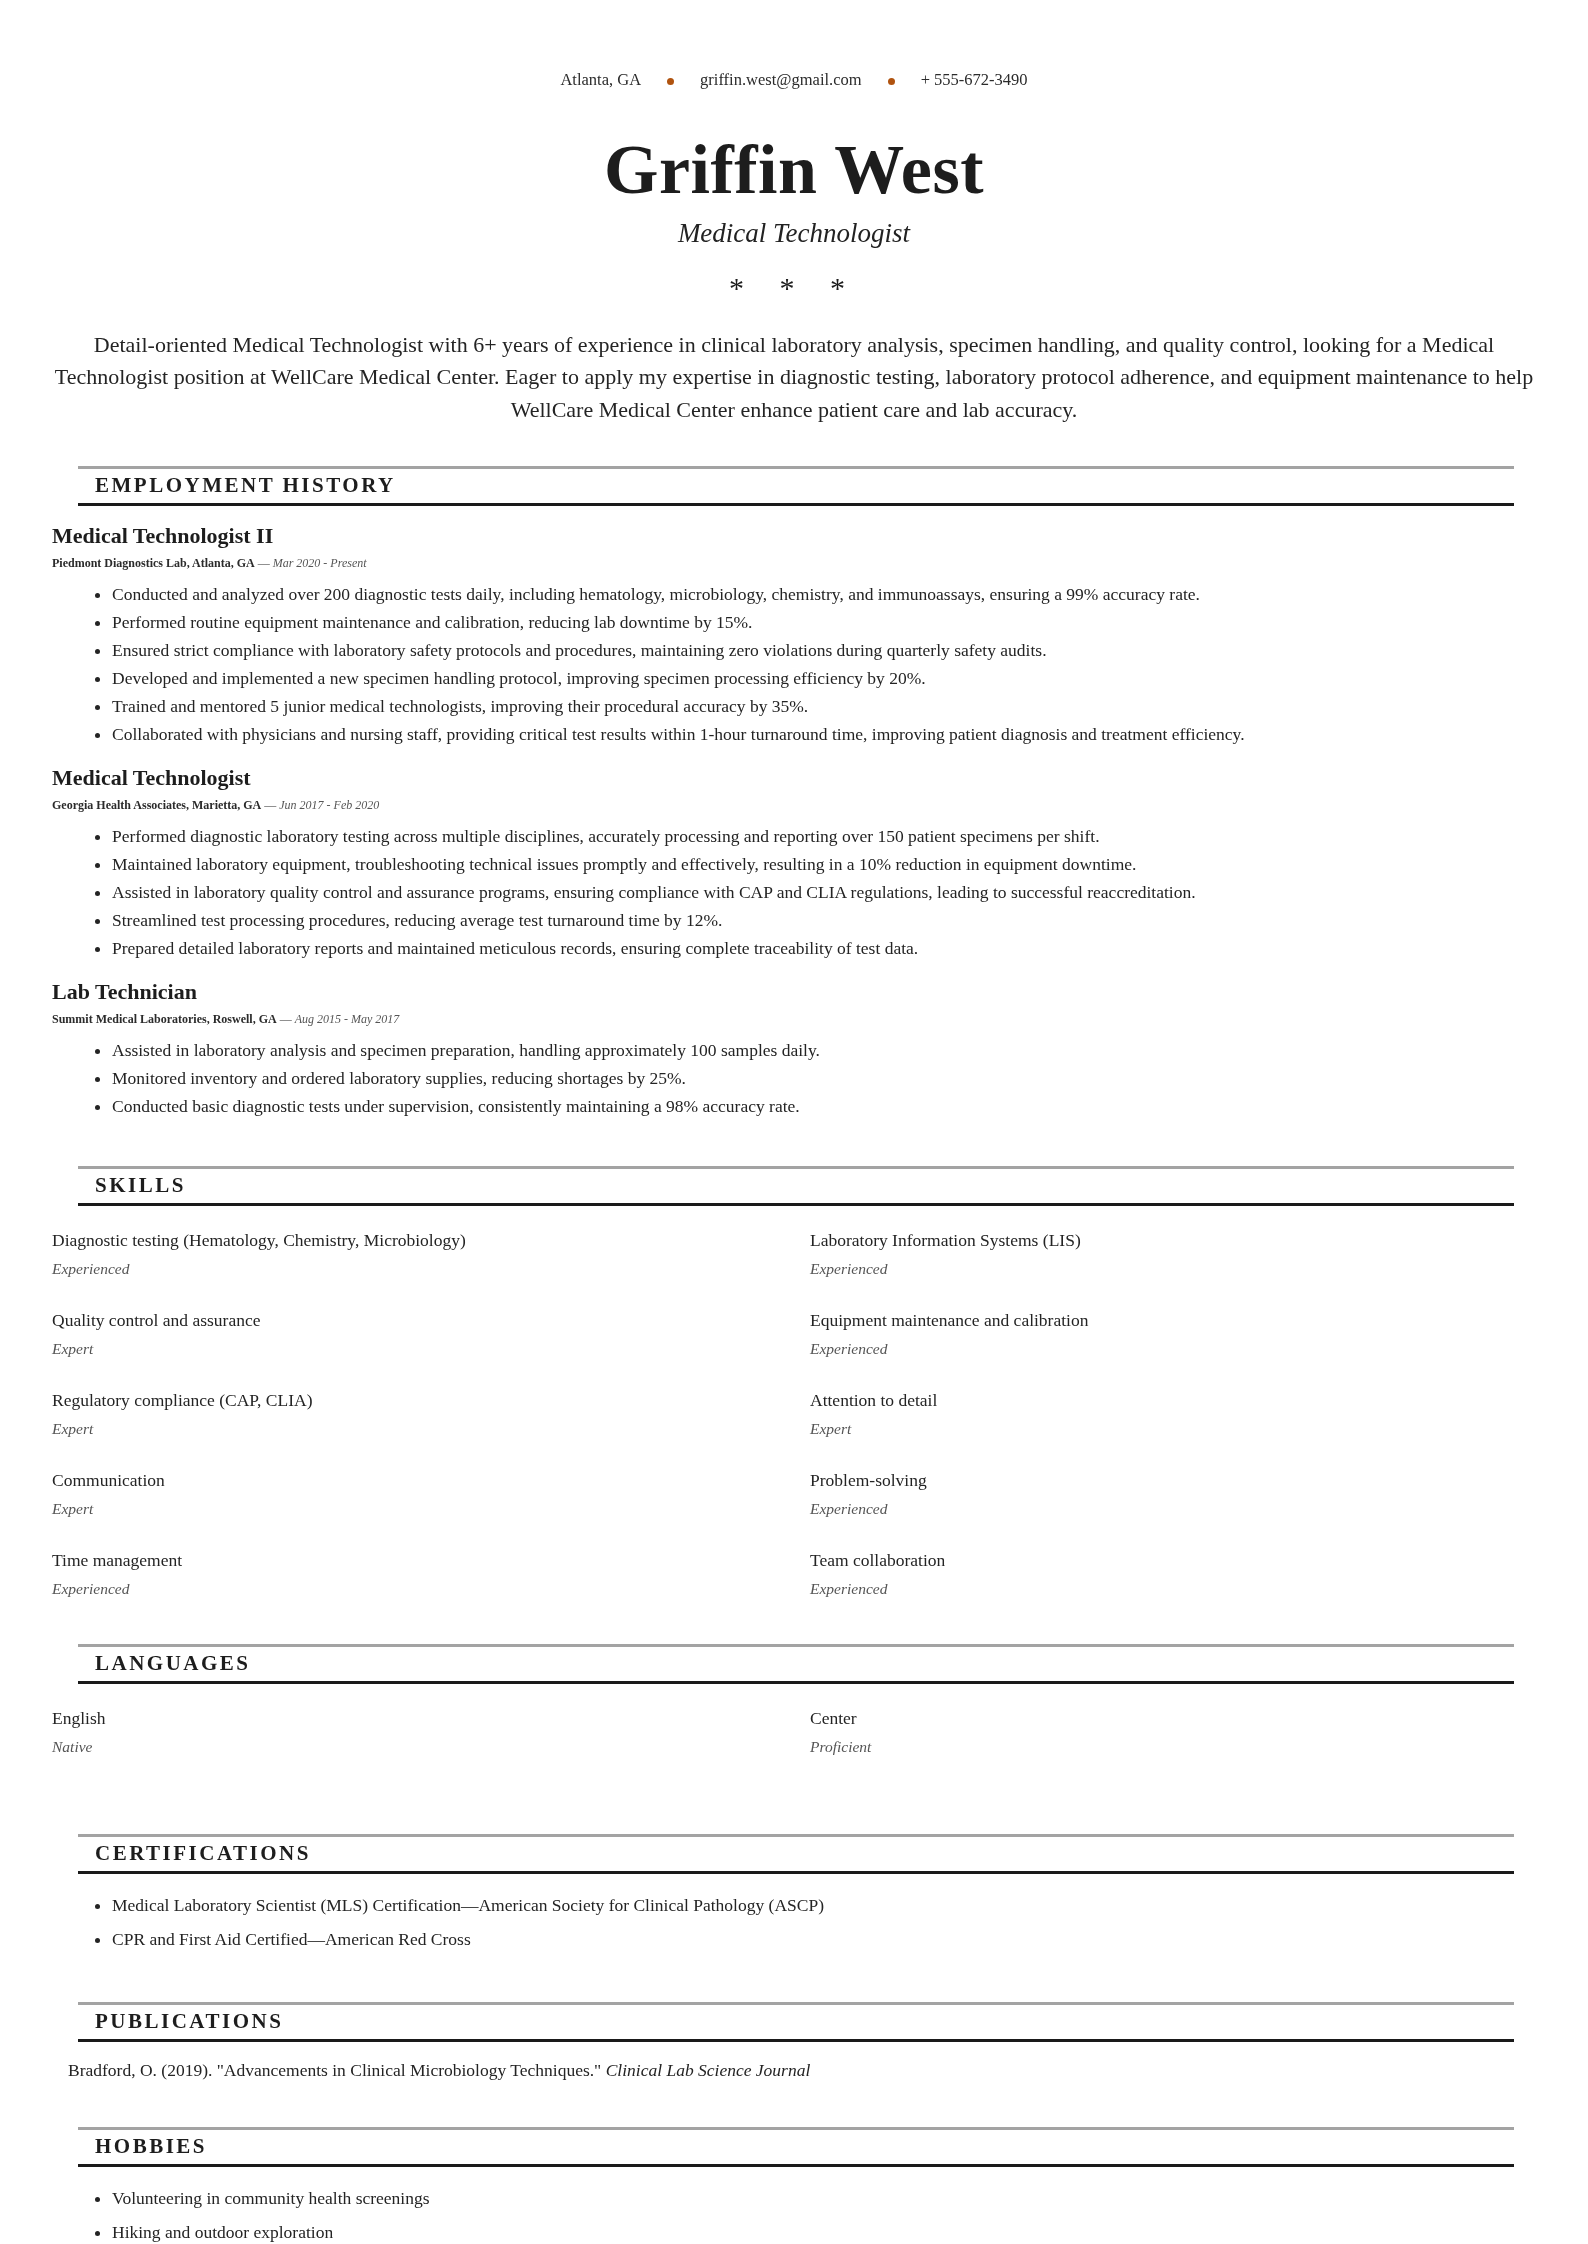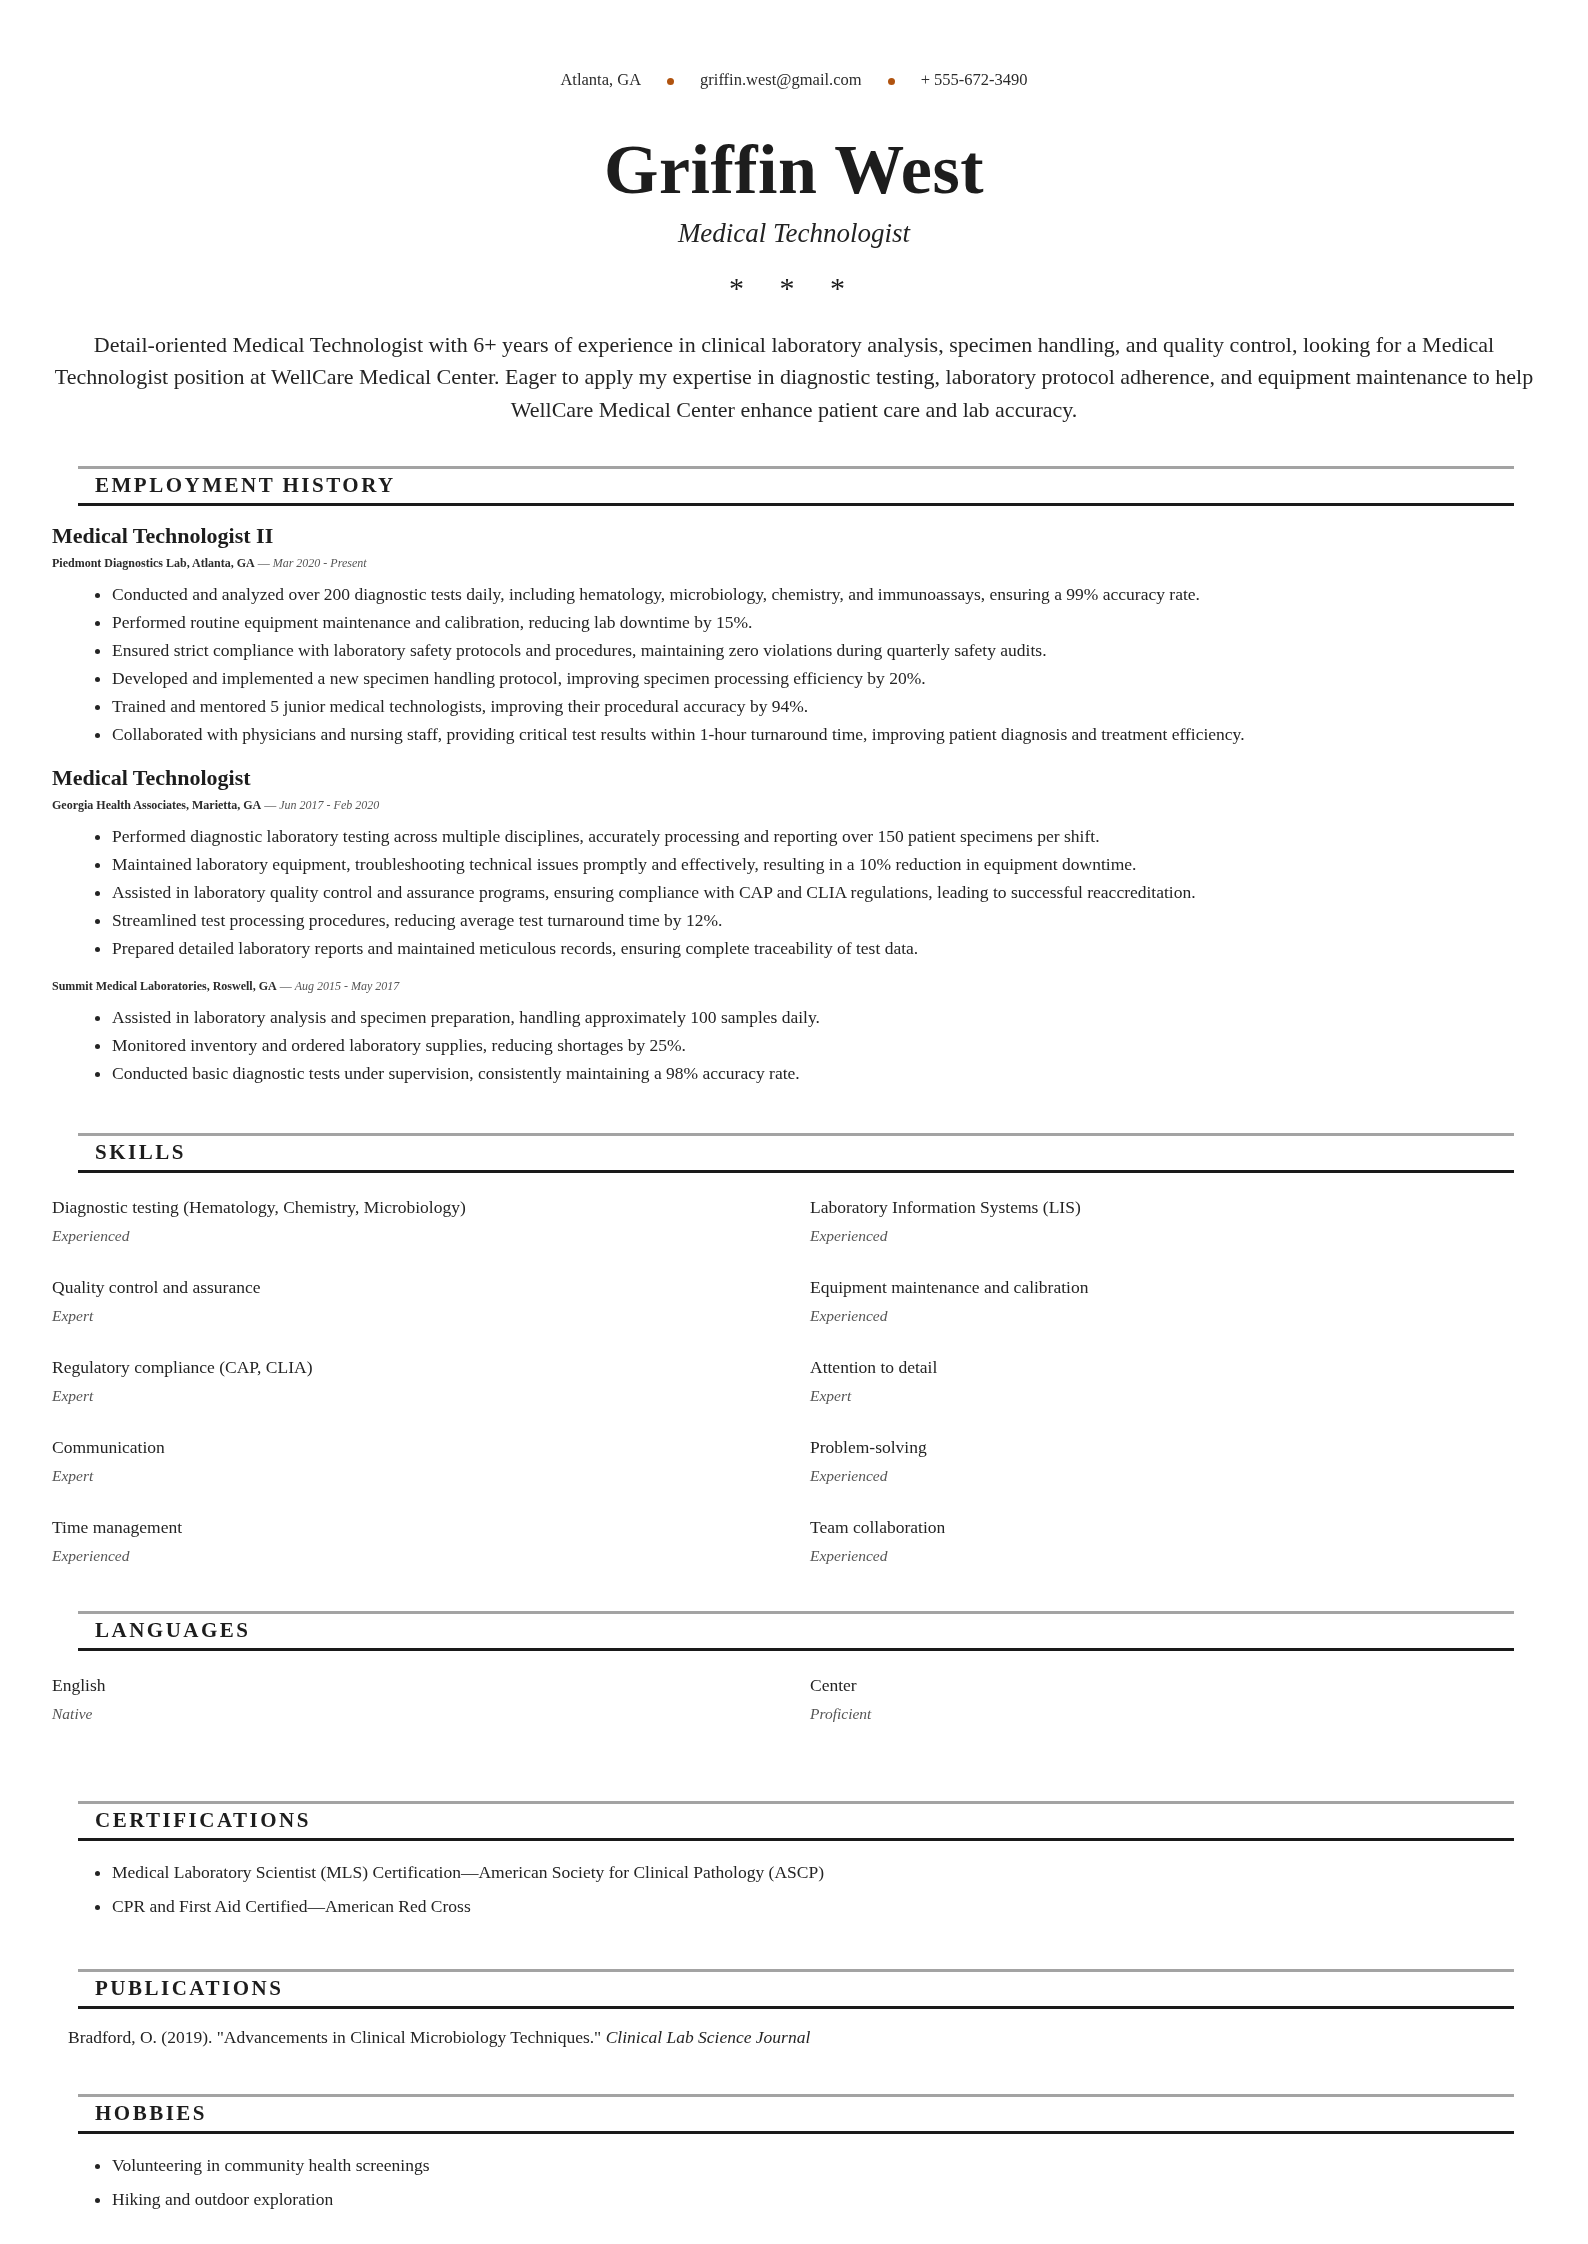--- a/index.html
+++ b/index.html
@@ -83,21 +83,21 @@
       <p class="meta">
         <span class="org">Piedmont Diagnostics Lab, Atlanta, GA</span>
         <span class="dash">—</span>
         <span class="dates">Mar 2020 - Present</span>
       </p>
       <ul class="bullets">
         <li>Conducted and analyzed over 200 diagnostic tests daily, including hematology, microbiology, chemistry, and immunoassays, ensuring a 99% accuracy rate.</li>
         <li>Performed routine equipment maintenance and calibration, reducing lab downtime by 15%.</li>
         <li>Ensured strict compliance with laboratory safety protocols and procedures, maintaining zero violations during quarterly safety audits.</li>
         <li>Developed and implemented a new specimen handling protocol, improving specimen processing efficiency by 20%.</li>
-        <li>Trained and mentored 5 junior medical technologists, improving their procedural accuracy by 94%.</li>
+        <li>Trained and mentored 5 junior medical technologists, improving their procedural accuracy by 35%.</li>
         <li>Collaborated with physicians and nursing staff, providing critical test results within 1-hour turnaround time, improving patient diagnosis and treatment efficiency.</li>
       </ul>
     </div>
 
     <div class="job">
       <h3 class="job-title">Medical Technologist</h3>
       <p class="meta">
         <span class="org">Georgia Health Associates, Marietta, GA</span>
         <span class="dash">—</span>
         <span class="dates">Jun 2017 - Feb 2020</span>
@@ -105,20 +105,21 @@
       <ul class="bullets">
         <li>Performed diagnostic laboratory testing across multiple disciplines, accurately processing and reporting over 150 patient specimens per shift.</li>
         <li>Maintained laboratory equipment, troubleshooting technical issues promptly and effectively, resulting in a 10% reduction in equipment downtime.</li>
         <li>Assisted in laboratory quality control and assurance programs, ensuring compliance with CAP and CLIA regulations, leading to successful reaccreditation.</li>
         <li>Streamlined test processing procedures, reducing average test turnaround time by 12%.</li>
         <li>Prepared detailed laboratory reports and maintained meticulous records, ensuring complete traceability of test data.</li>
       </ul>
     </div>
 
     <div class="job">
+      <h3 class="job-title">Lab Technician</h3>
       <p class="meta">
         <span class="org">Summit Medical Laboratories, Roswell, GA</span>
         <span class="dash">—</span>
         <span class="dates">Aug 2015 - May 2017</span>
       </p>
       <ul class="bullets">
         <li>Assisted in laboratory analysis and specimen preparation, handling approximately 100 samples daily.</li>
         <li>Monitored inventory and ordered laboratory supplies, reducing shortages by 25%.</li>
         <li>Conducted basic diagnostic tests under supervision, consistently maintaining a 98% accuracy rate.</li>
       </ul>

